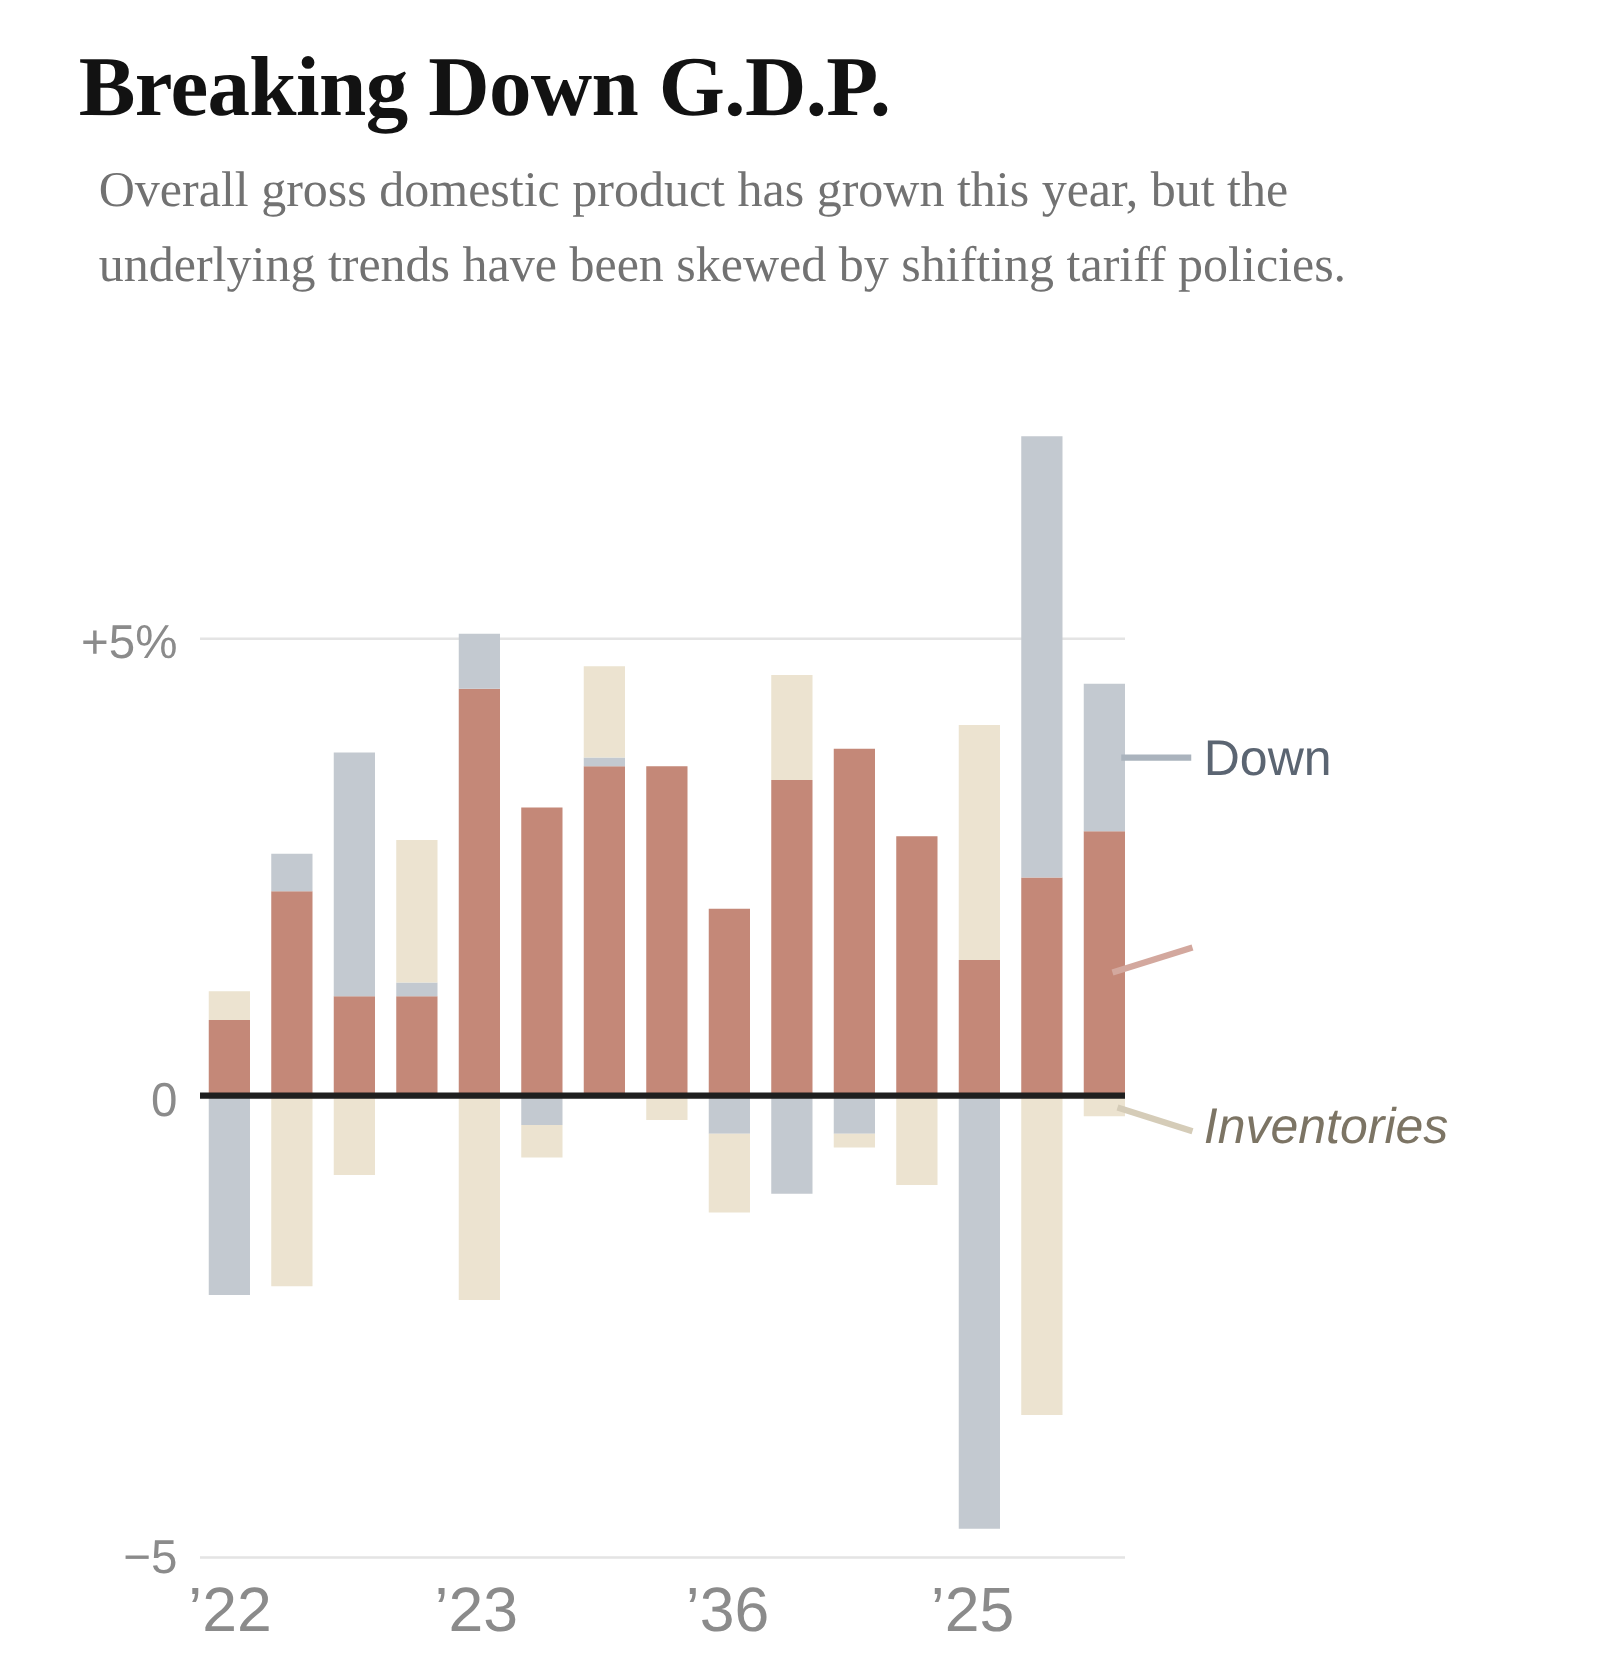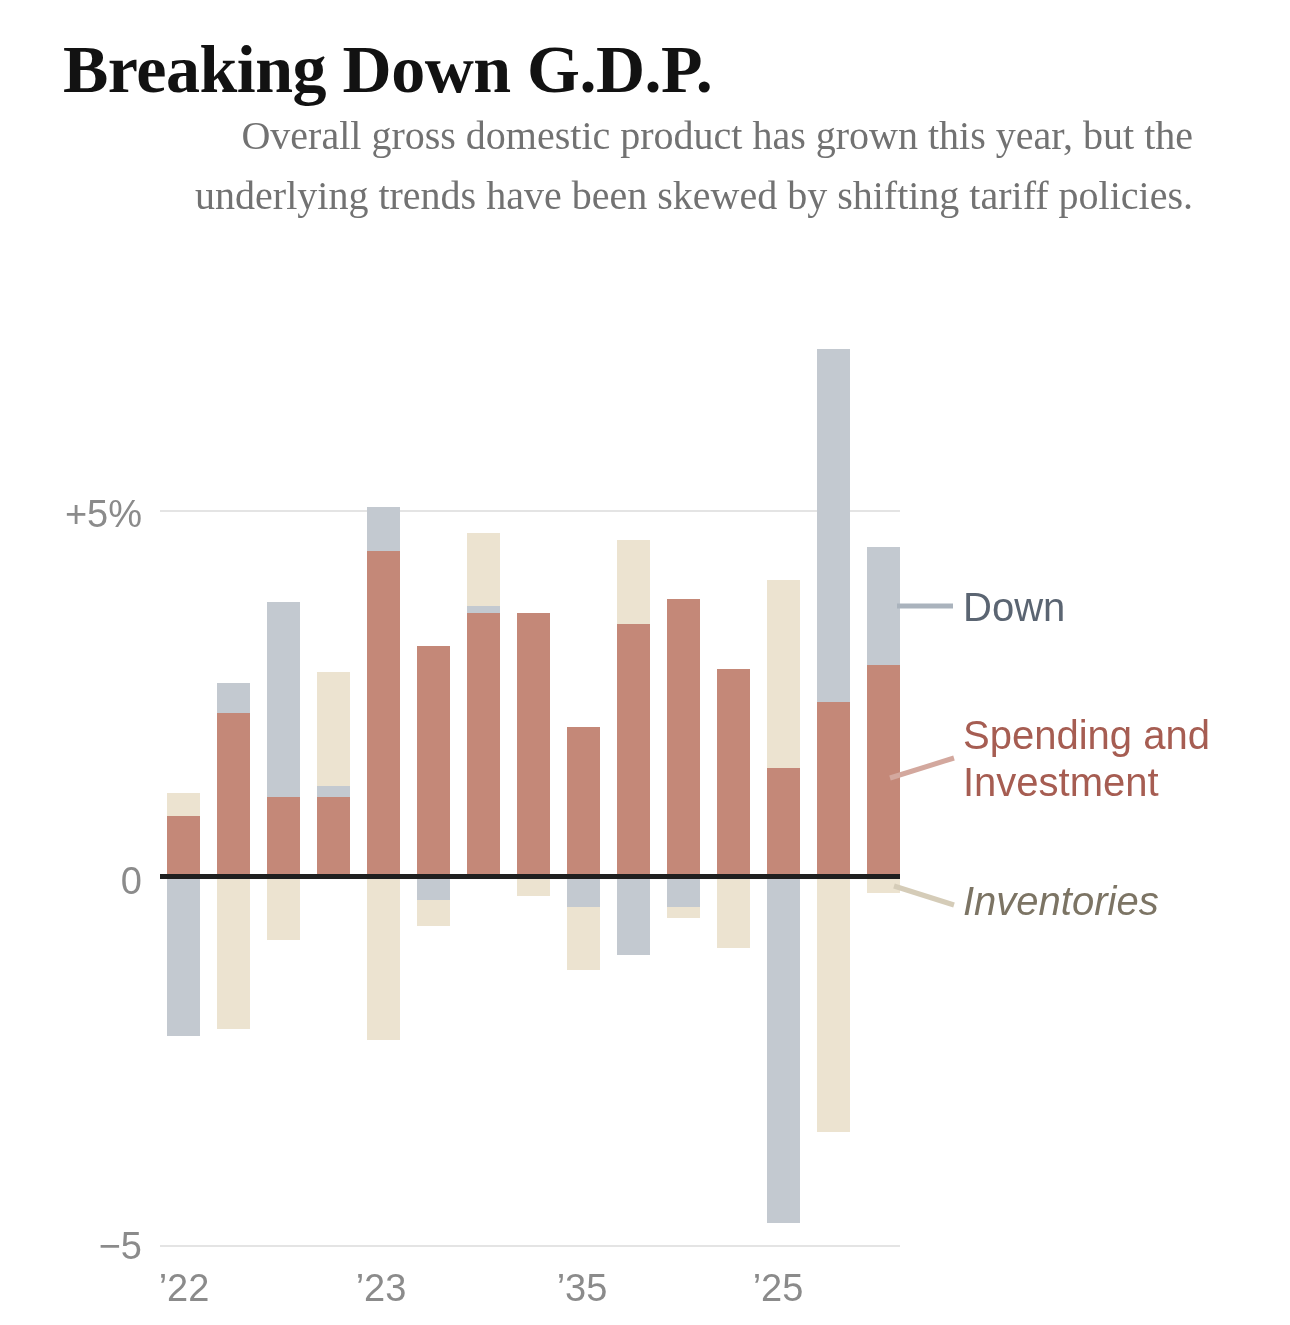--- a/index.html
+++ b/index.html
@@ -6,38 +6,38 @@
   .canvas{
     position:relative; width:1290px; height:1325px; background:#ffffff;
     overflow:hidden; font-family:"Liberation Sans", sans-serif;
   }
   .title{
     position:absolute; left:63px; top:30px; margin:0;
     font-family:"Liberation Serif", serif; font-weight:700;
     font-size:68px; color:#121212; letter-spacing:-0.5px; white-space:nowrap;
   }
   .subtitle{
-    position:absolute; left:63px; top:106px; margin:0; max-width:1130px;
+    position:absolute; left:63px; top:106px; margin:16px; max-width:1130px;
     font-family:"Liberation Serif", serif; font-weight:400;
-    font-size:40px; line-height:60px; color:#727272;text-align:right;
+    font-size:40px; line-height:60px; color:#727272;
   }
   .gridline{position:absolute; left:160px; width:740px; height:2px; background:#e4e4e4;}
   .grid-p5{top:510px;}
   .grid-m5{top:1245px;}
   .zeroline{position:absolute; left:160px; width:740px; top:874px; height:5px; background:#1f1f1f;}
   .ytick{
     position:absolute; left:40px; width:102px; text-align:right;
     font-size:38px; line-height:40px; color:#8b8b8b;
   }
   .ytick-p5{top:494px;}
   .ytick-0{top:861px;}
   .ytick-m5{top:1226px;}
   .xtick{
     position:absolute; top:1268px; width:80px; text-align:center;
-    font-size:38px; line-height:40px; color:#8b8b8b;
+    font-size:50px; line-height:40px; color:#8b8b8b;
   }
   .xtick-22{left:144px;}
   .xtick-23{left:341px;}
   .xtick-24{left:542px;}
   .xtick-25{left:738px;}
   #bars{position:absolute; left:0; top:0; width:1290px; height:1325px;}
   .bar{position:absolute; top:0; height:100%; width:33px;}
   .seg{position:absolute; left:0; width:100%;}
   .legend{position:absolute; font-size:40px; line-height:47px;}
   .legend-trade{left:963px; top:584px;}
@@ -133,26 +133,25 @@
     </div>
 
   <div class="zeroline"></div>
 
   <div class="ytick ytick-p5">+5%</div>
   <div class="ytick ytick-0">0</div>
   <div class="ytick ytick-m5">−5</div>
 
   <div class="xtick xtick-22">’22</div>
   <div class="xtick xtick-23">’23</div>
-  <div class="xtick xtick-24">’35</div>
+  <div class="xtick xtick-24">’36</div>
   <div class="xtick xtick-25">’25</div>
 
   <svg class="leaders" width="1290" height="1325">
     <line x1="897" y1="606" x2="953" y2="606" stroke="#aab3bd" stroke-width="5"></line>
     <line x1="890" y1="778" x2="954" y2="758" stroke="#d3a89e" stroke-width="5"></line>
     <line x1="894" y1="886" x2="954" y2="905" stroke="#d5ccb8" stroke-width="5"></line>
   </svg>
 
   <div class="legend legend-trade" id="legend-trade" style="color: rgb(91, 101, 114);">Down</div>
-  <div class="legend legend-spending" id="legend-spending" style="color: rgb(166, 93, 82);">Spending and Investment</div>
   <div class="legend legend-inventories" id="legend-inventories" style="color: rgb(124, 116, 100); font-style: italic;">Inventories</div>
 
 </div>
 
 </body></html>

